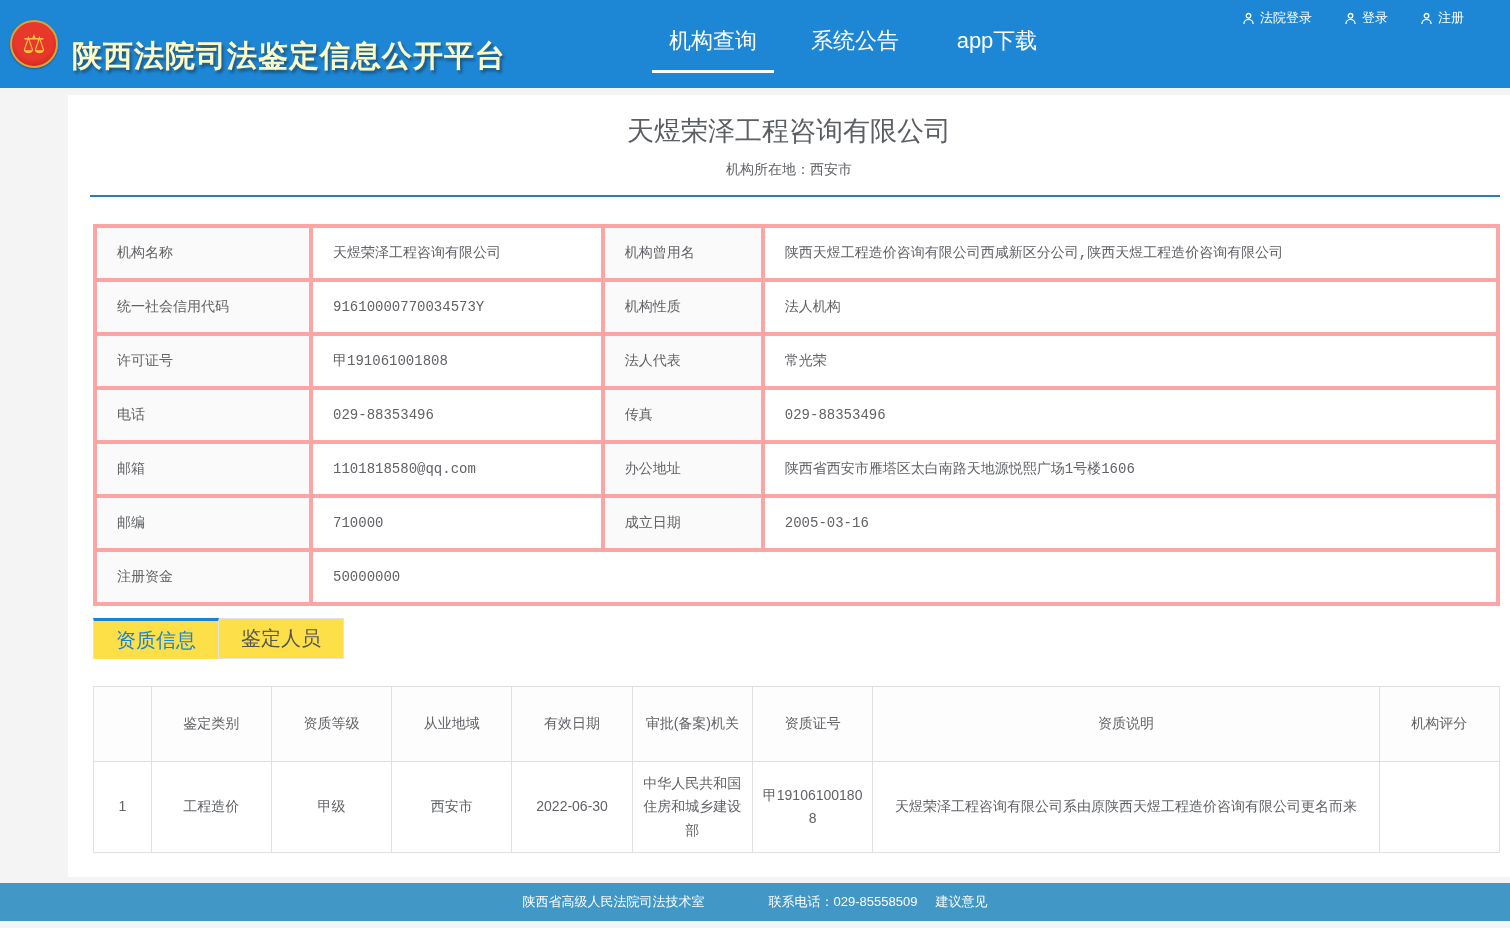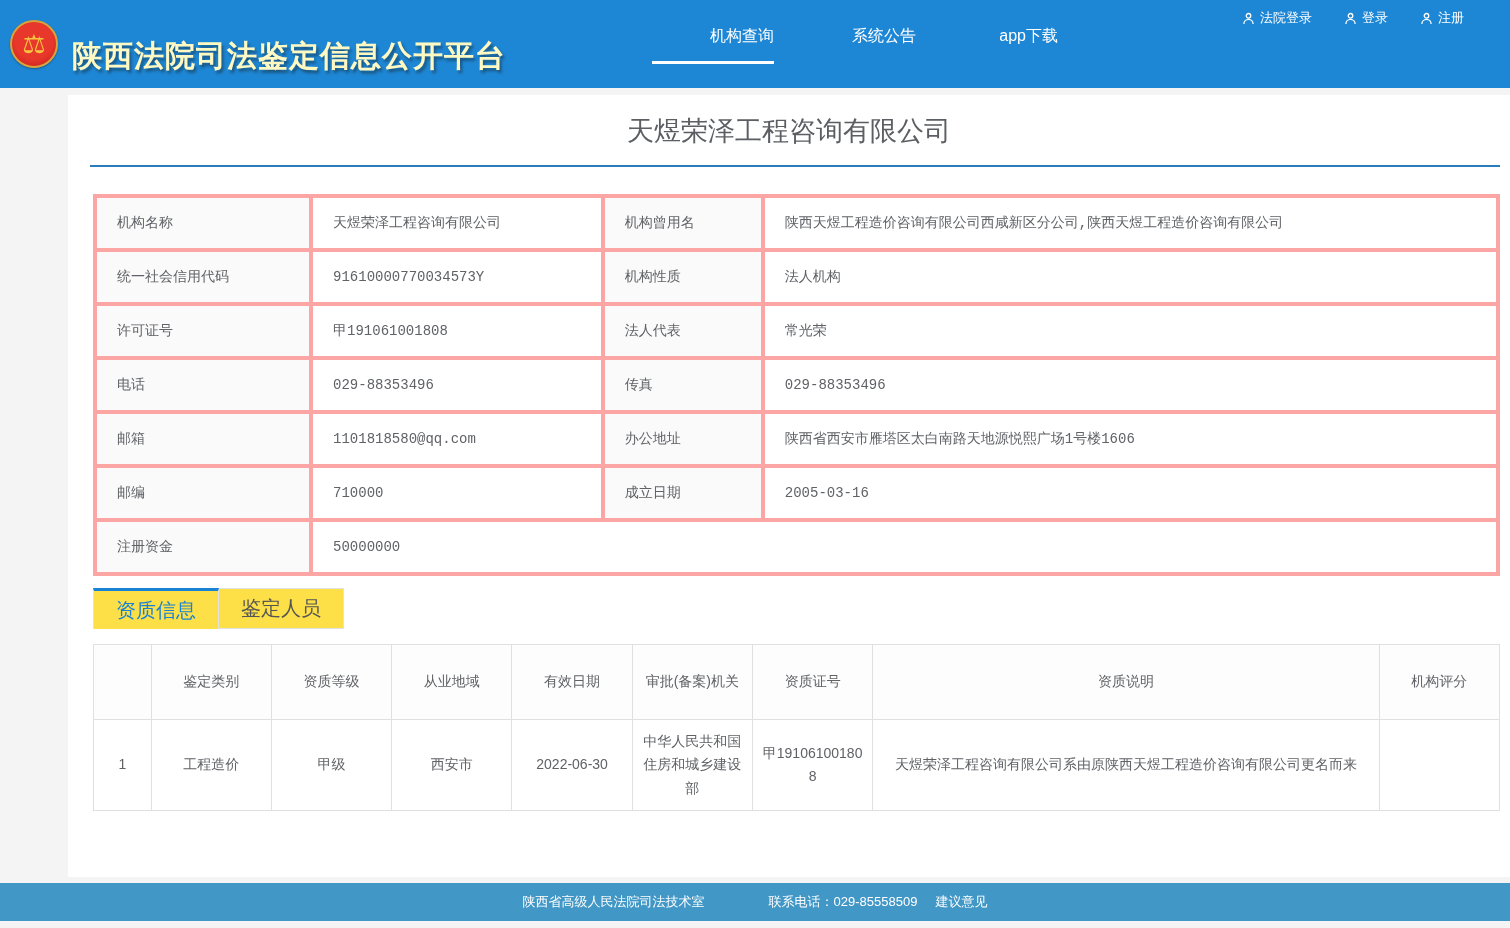--- a/index.html
+++ b/index.html
@@ -44,23 +44,23 @@
     margin-top: 24px;
   }
   .main-nav {
     position: absolute;
     left: 652px; top: 26px;
     display: flex;
   }
   .main-nav .nav-item {
     width: 122px;
     margin-right: 20px;
-    text-align: right;
+    text-align: center;
     color: #ffffff;
-    font-size: 16px;
+    font-size: 22px;
     padding-bottom: 14px;
     cursor: pointer;
     border-bottom: 3px solid transparent;
   }
   .main-nav .nav-item.active { border-bottom-color: #ffffff; }
   .account-links {
     position: absolute;
     top: 9px; right: 46px;
     display: flex;
     align-items: center;
@@ -132,21 +132,21 @@
     color: #1a82d4;
     border-top: 3px solid #1a82d4;
     border-bottom: none;
     margin-right: -1px;
     position: relative;
     z-index: 1;
   }
   
   .qual-table {
     width: calc(100% - 35px);
-    margin: 15px 10px 0 25px;
+    margin: 27px 10px 0 25px;
     border-collapse: collapse;
     table-layout: fixed;
   }
   .qual-table th, .qual-table td {
     border: 1px solid #e0e0e0;
     font-size: 14px;
     font-weight: normal;
     color: #606266;
     text-align: center;
     vertical-align: middle;
@@ -216,20 +216,21 @@
           </svg>
       </span>
       <span>注册</span>
     </div>
   </div>
 </div>
 
 <div class="content-card">
 
   <h1 class="org-title">天煜荣泽工程咨询有限公司</h1>
+  <div class="org-sub">机构所在地：西安市</div>
   <hr class="title-divider">
 
   <table class="details-table">
     <colgroup>
         <col class="c1">
         <col class="c2">
         <col class="c3">
         <col>
       </colgroup>
     <tbody>

